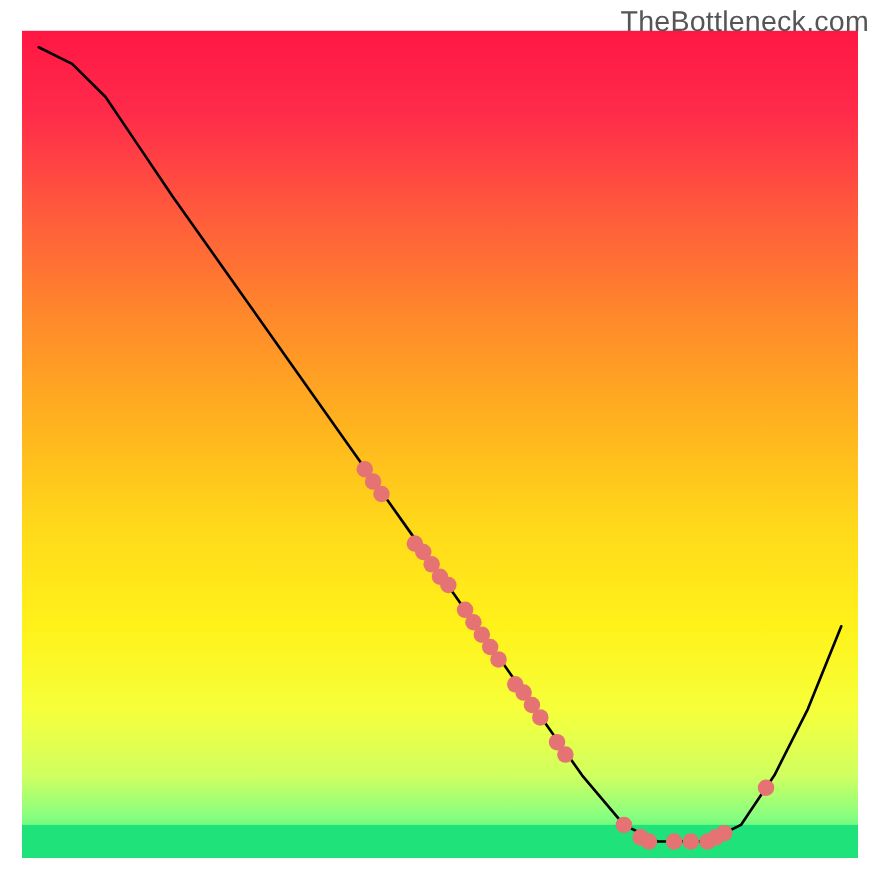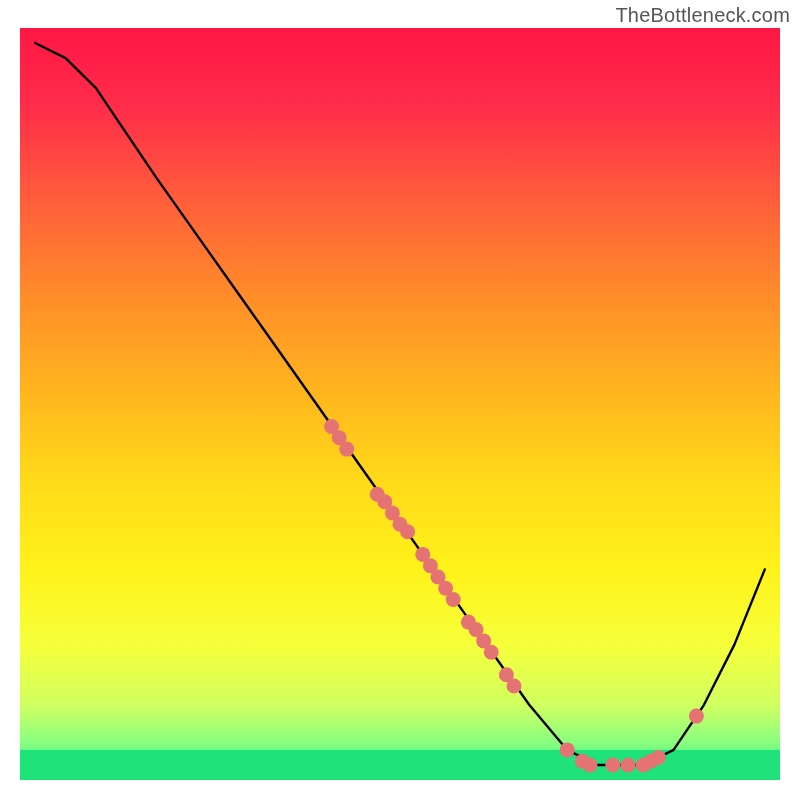--- a/index.html
+++ b/index.html
@@ -17,21 +17,21 @@
   }
   #chart-svg {
     display: block;
     width: 800px;
     height: 800px;
   }
   #attribution {
     position: absolute;
     top: 4px;
     right: 10px;
-    font-size: 20px;
+    font-size: 26px;
     font-weight: 500;
     color: #555;
     letter-spacing: 0.2px;
   }
 </style>
 </head>
 <body>
 
 <div id="chart-container">
 

